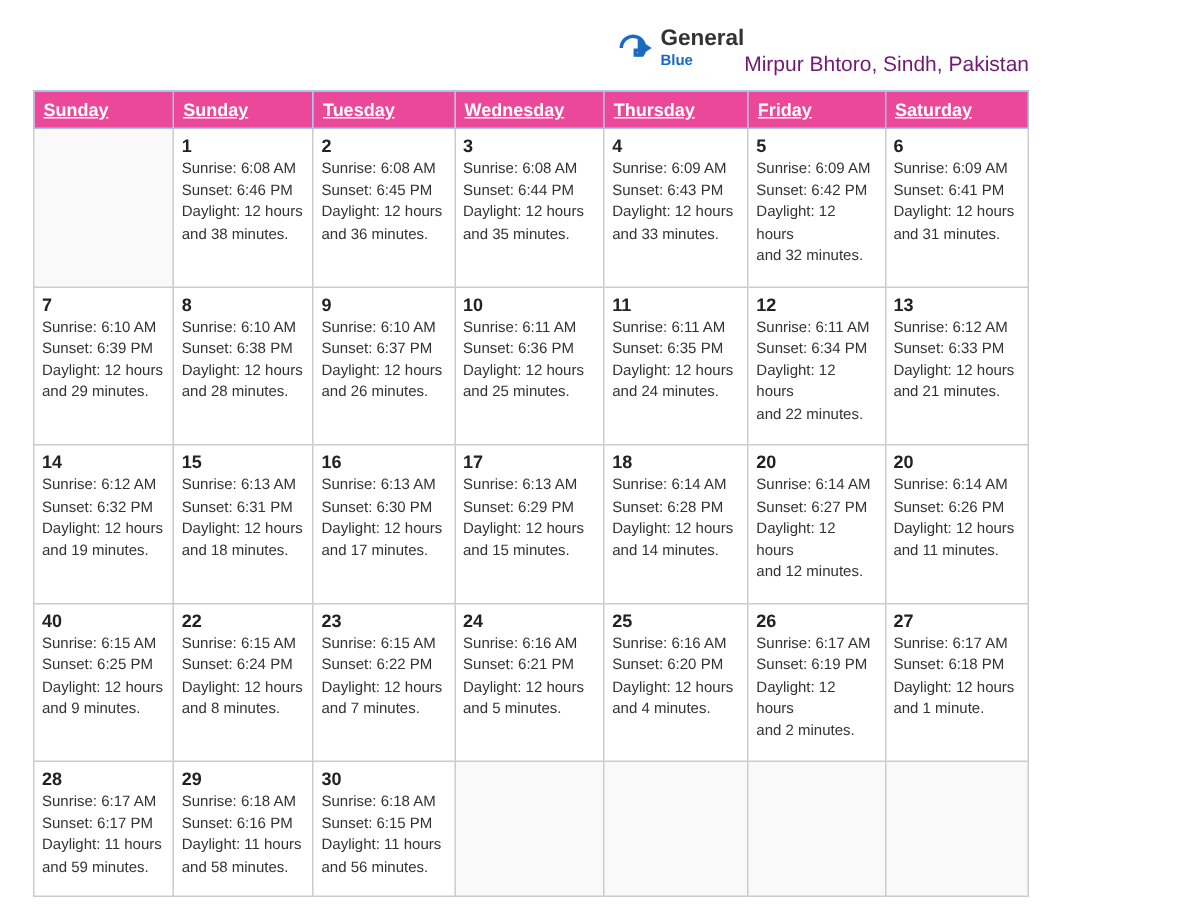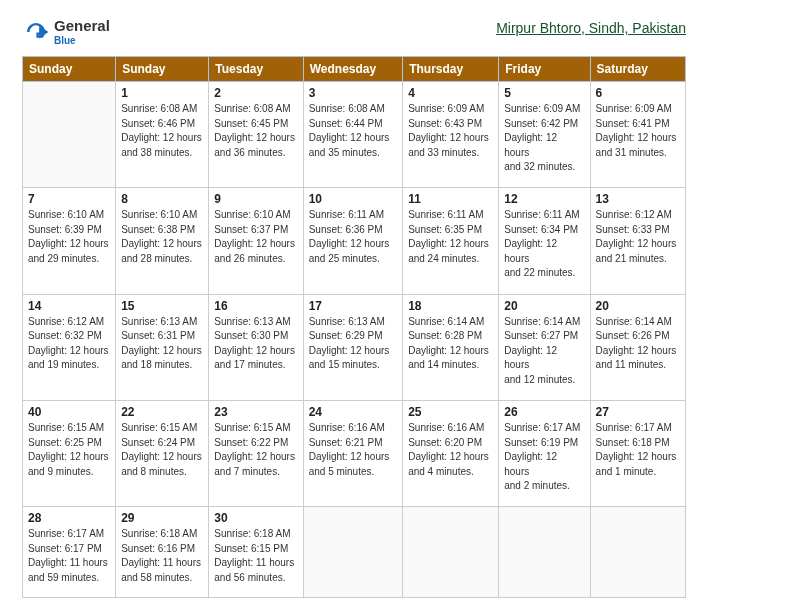--- a/index.html
+++ b/index.html
@@ -9,20 +9,21 @@
       background: #fff;
       font-family: Arial, sans-serif;
       overflow: hidden;
     }
     .page {
       width: 708px;
       height: 612px;
       padding: 18px 22px 14px 22px;
       display: flex;
       flex-direction: column;
+      align-items: flex-end;
     }
     .header {
       display: flex;
       justify-content: space-between;
       align-items: flex-start;
       margin-bottom: 10px;
     }
     .logo {
       display: flex;
       align-items: center;
@@ -52,38 +53,38 @@
       text-align: right;
     }
     .title-main {
       font-size: 32px;
       font-weight: bold;
       color: #222;
       line-height: 1.1;
     }
     .title-sub {
       font-size: 14px;
-      color: #14532d;
-      margin-top: 2px;
-      text-decoration: underline;
+      color: #701a75;
+      margin-top: 16px;
     }
     .calendar {
       border-collapse: collapse;
       width: 100%;
       flex: 1;
       font-size: 10.5px;
     }
     .calendar th {
-      background: #a16207;
+      background: #ec4899;
       color: #fff;
       text-align: left;
       padding: 5px 6px;
       font-size: 12px;
       font-weight: bold;
       border: 1px solid #aac4e8;
+      text-decoration: underline;
     }
     .calendar td {
       border: 1px solid #ccc;
       vertical-align: top;
       padding: 4px 5px;
       width: 107px;
       min-height: 70px;
       background: #fff;
     }
     .calendar td.empty {

